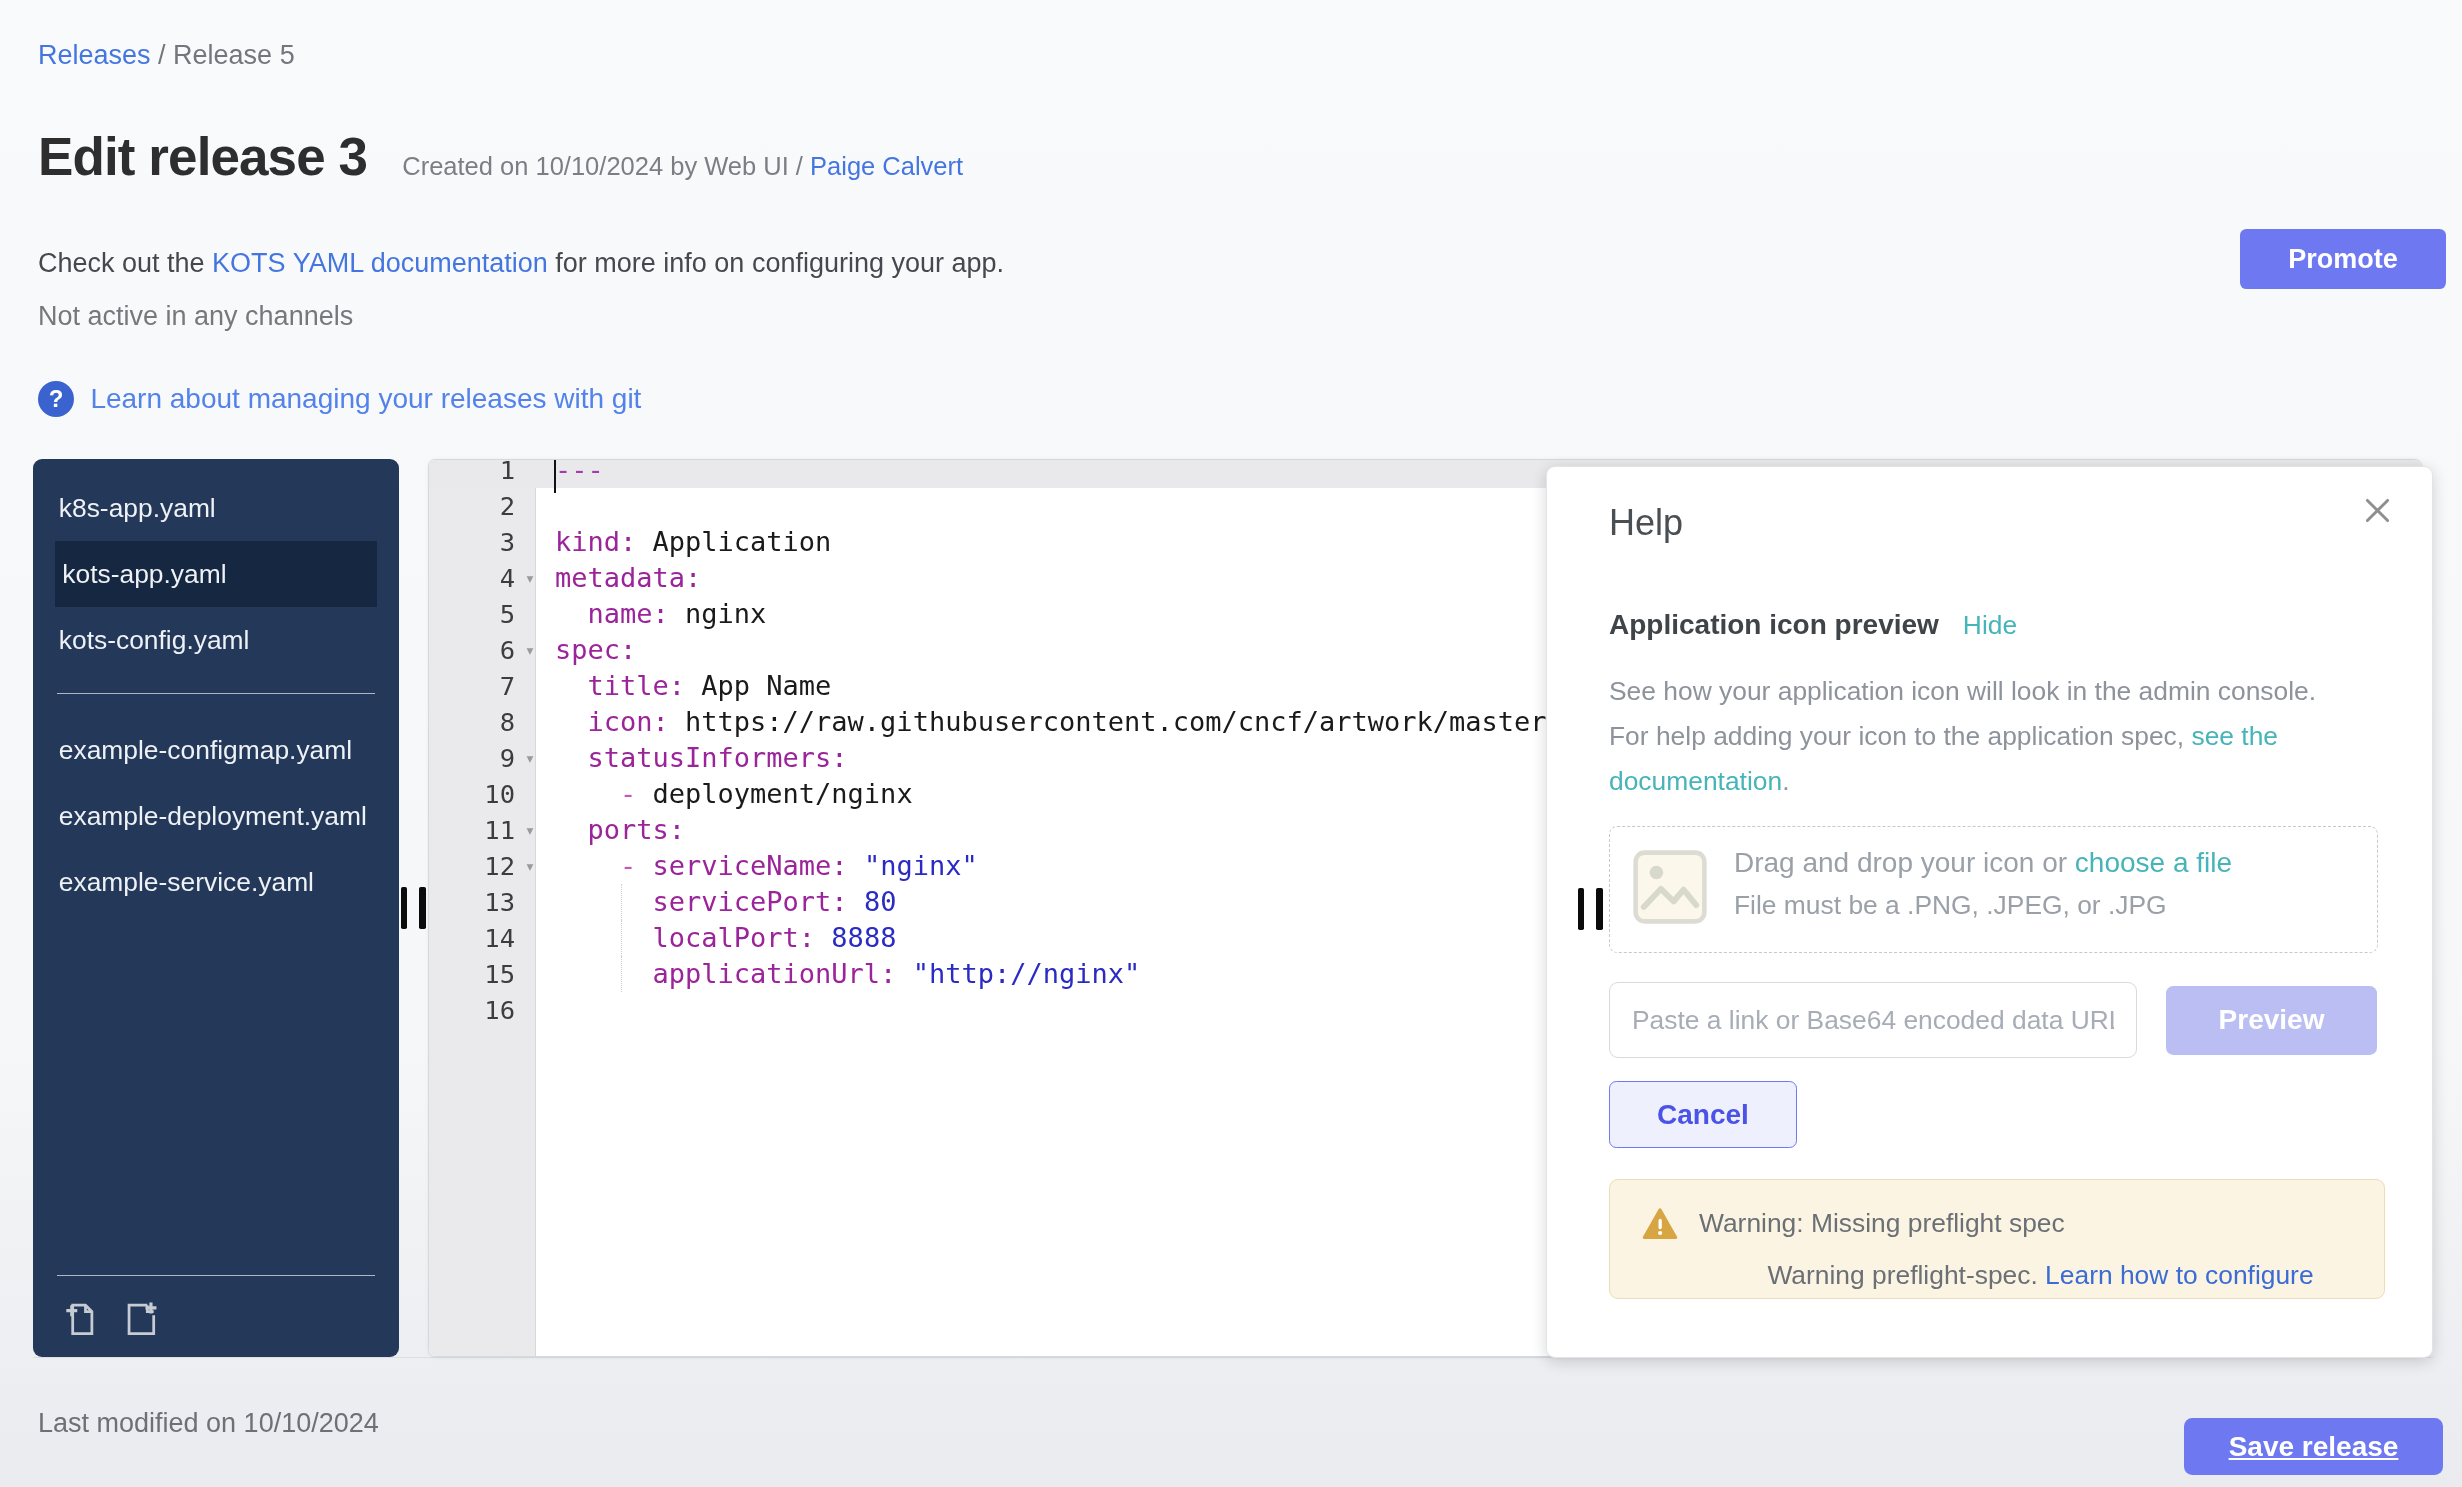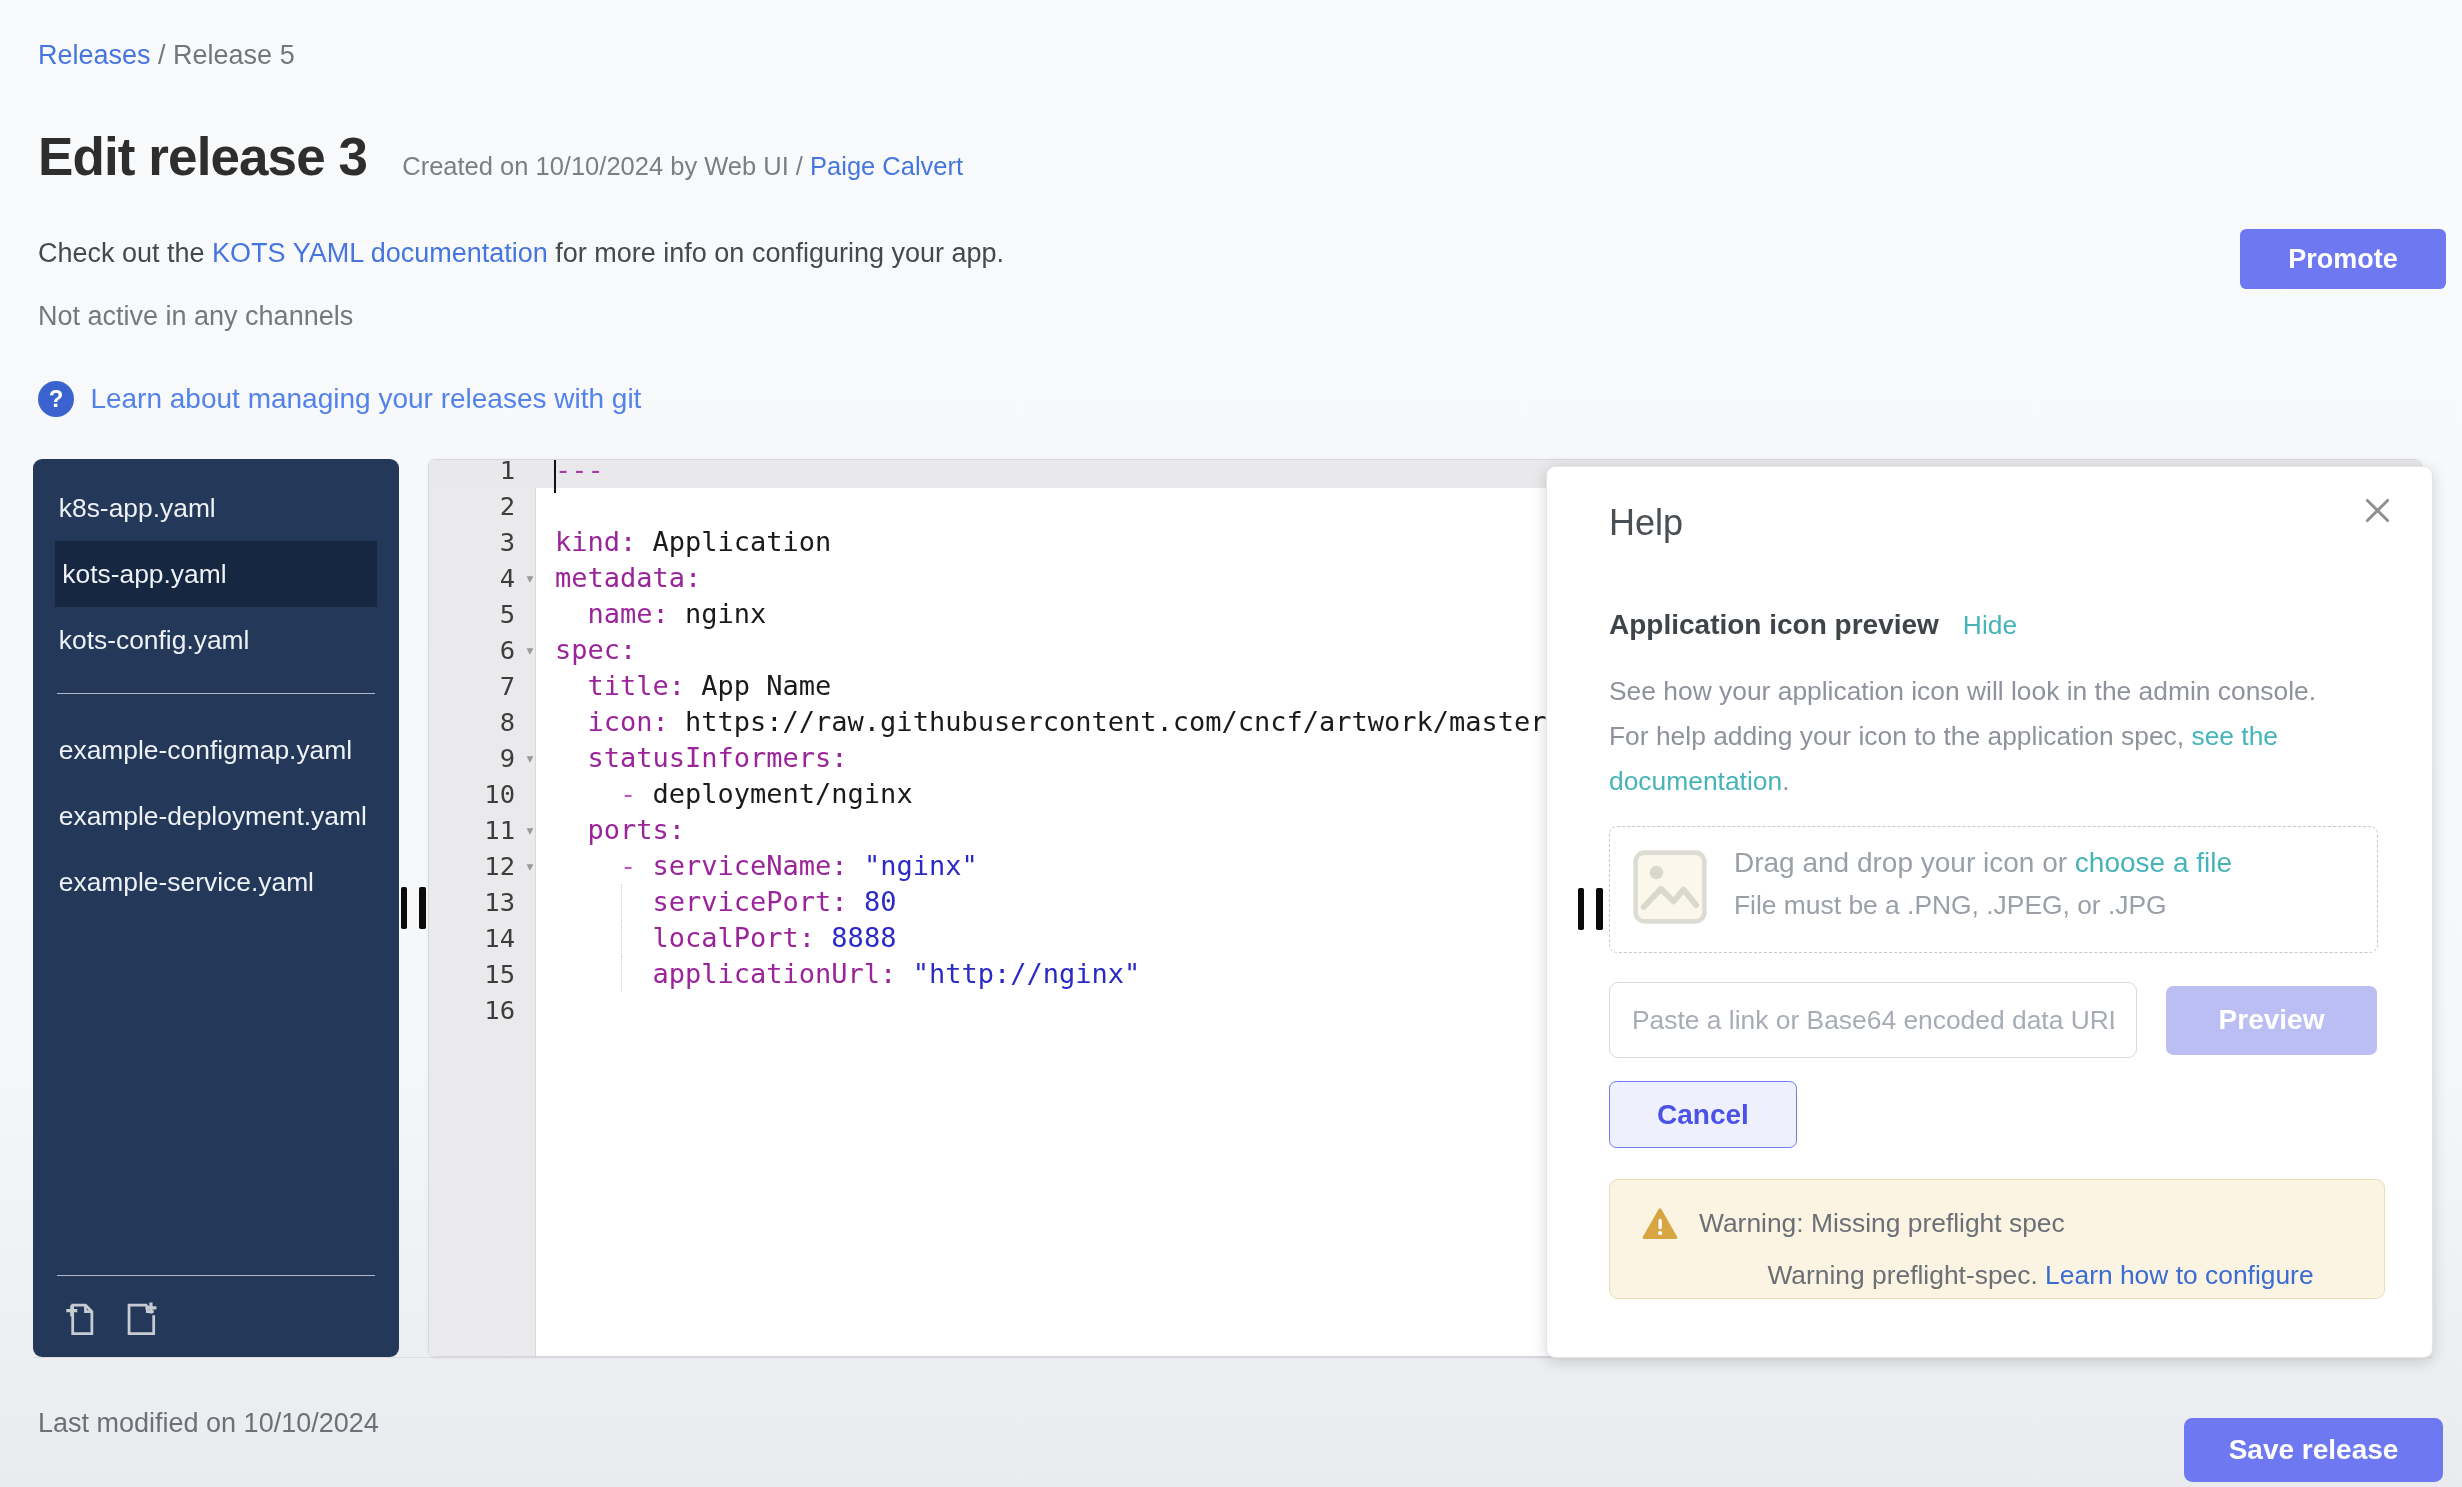--- a/index.html
+++ b/index.html
@@ -12,30 +12,30 @@
   a { text-decoration:none; cursor:pointer; }
   .blue { color:#4576e0; }
   .teal { color:#46b4b9; }
 
   
   .breadcrumb { position:absolute; left:38px; top:40px; font-size:27px; color:#73777d; }
   .breadcrumb .crumb-link { color:#4576e0; }
   .title-row { position:absolute; left:38px; top:126px; white-space:nowrap; }
   .page-title { display:inline-block; font-size:53px; font-weight:700; color:#2e2e2e; letter-spacing:-0.9px; }
   .title-meta { display:inline-block; margin-left:31px; font-size:25.5px; color:#7b7f85; vertical-align:baseline; }
-  .doc-line { position:absolute; left:38px; top:238px; font-size:27px; color:#45494e; }
+  .doc-line { position:absolute; left:38px; top:248px; font-size:27px; color:#45494e; }
   .channel-status { position:absolute; left:38px; top:301px; font-size:27px; color:#75787d; }
   .git-row { position:absolute; left:38px; top:381px; display:flex; align-items:center; gap:16.4px; }
   .q-icon { width:36px; height:36px; border-radius:50%; background:#3a63cf; color:#fff;
             font-size:24px; font-weight:700; display:flex; align-items:center; justify-content:center; }
   .git-link { font-size:28px; color:#5282ea; }
   .btn-primary { position:absolute; background:#6e79f1; color:#fff; border:none; border-radius:6.4px;
                  font-family:inherit; font-weight:700; cursor:pointer;margin-top:16px; }
   #promote-btn { left:2240px; top:213px; width:206px; height:60px; font-size:27px; }
-  #save-btn { left:2184px; top:1402px; width:259px; height:64px; font-size:28px; border-radius:8.2px; }
+  #save-btn { left:2184px; top:1402px; width:259px; height:57px; font-size:28px; border-radius:8.2px;text-decoration:underline; }
 
   
   .footer-divider { position:absolute; left:33px; right:29px; top:1357px; height:0.9px; background:#dcdee2; }
 
   .file-sidebar { position:absolute; left:33px; top:459px; width:366px; height:898px;
                   background:#24395a; border-radius:9px; z-index:2; }
   .filelist { list-style:none; padding-top:16.4px; }
   .file-item { margin:0 24px; padding:15.5px 1.8px; font-size:26.4px; color:#eef1f5; line-height:35px;
                overflow-wrap:break-word; cursor:pointer; }
   .file-item.selected { background:#152741; font-weight:400; padding-left:7.3px; margin:0 22px; }

